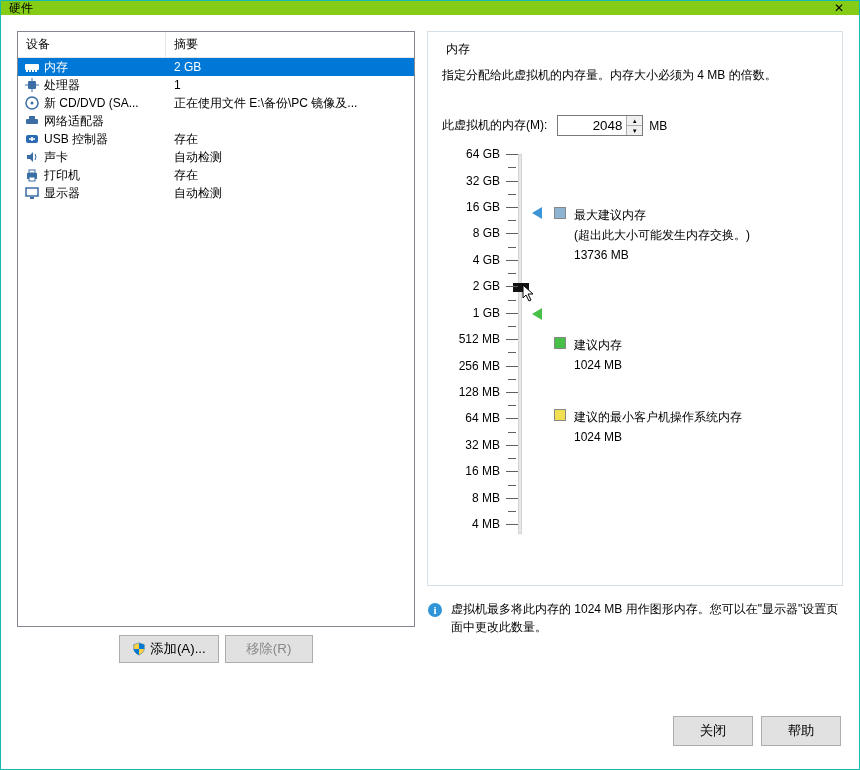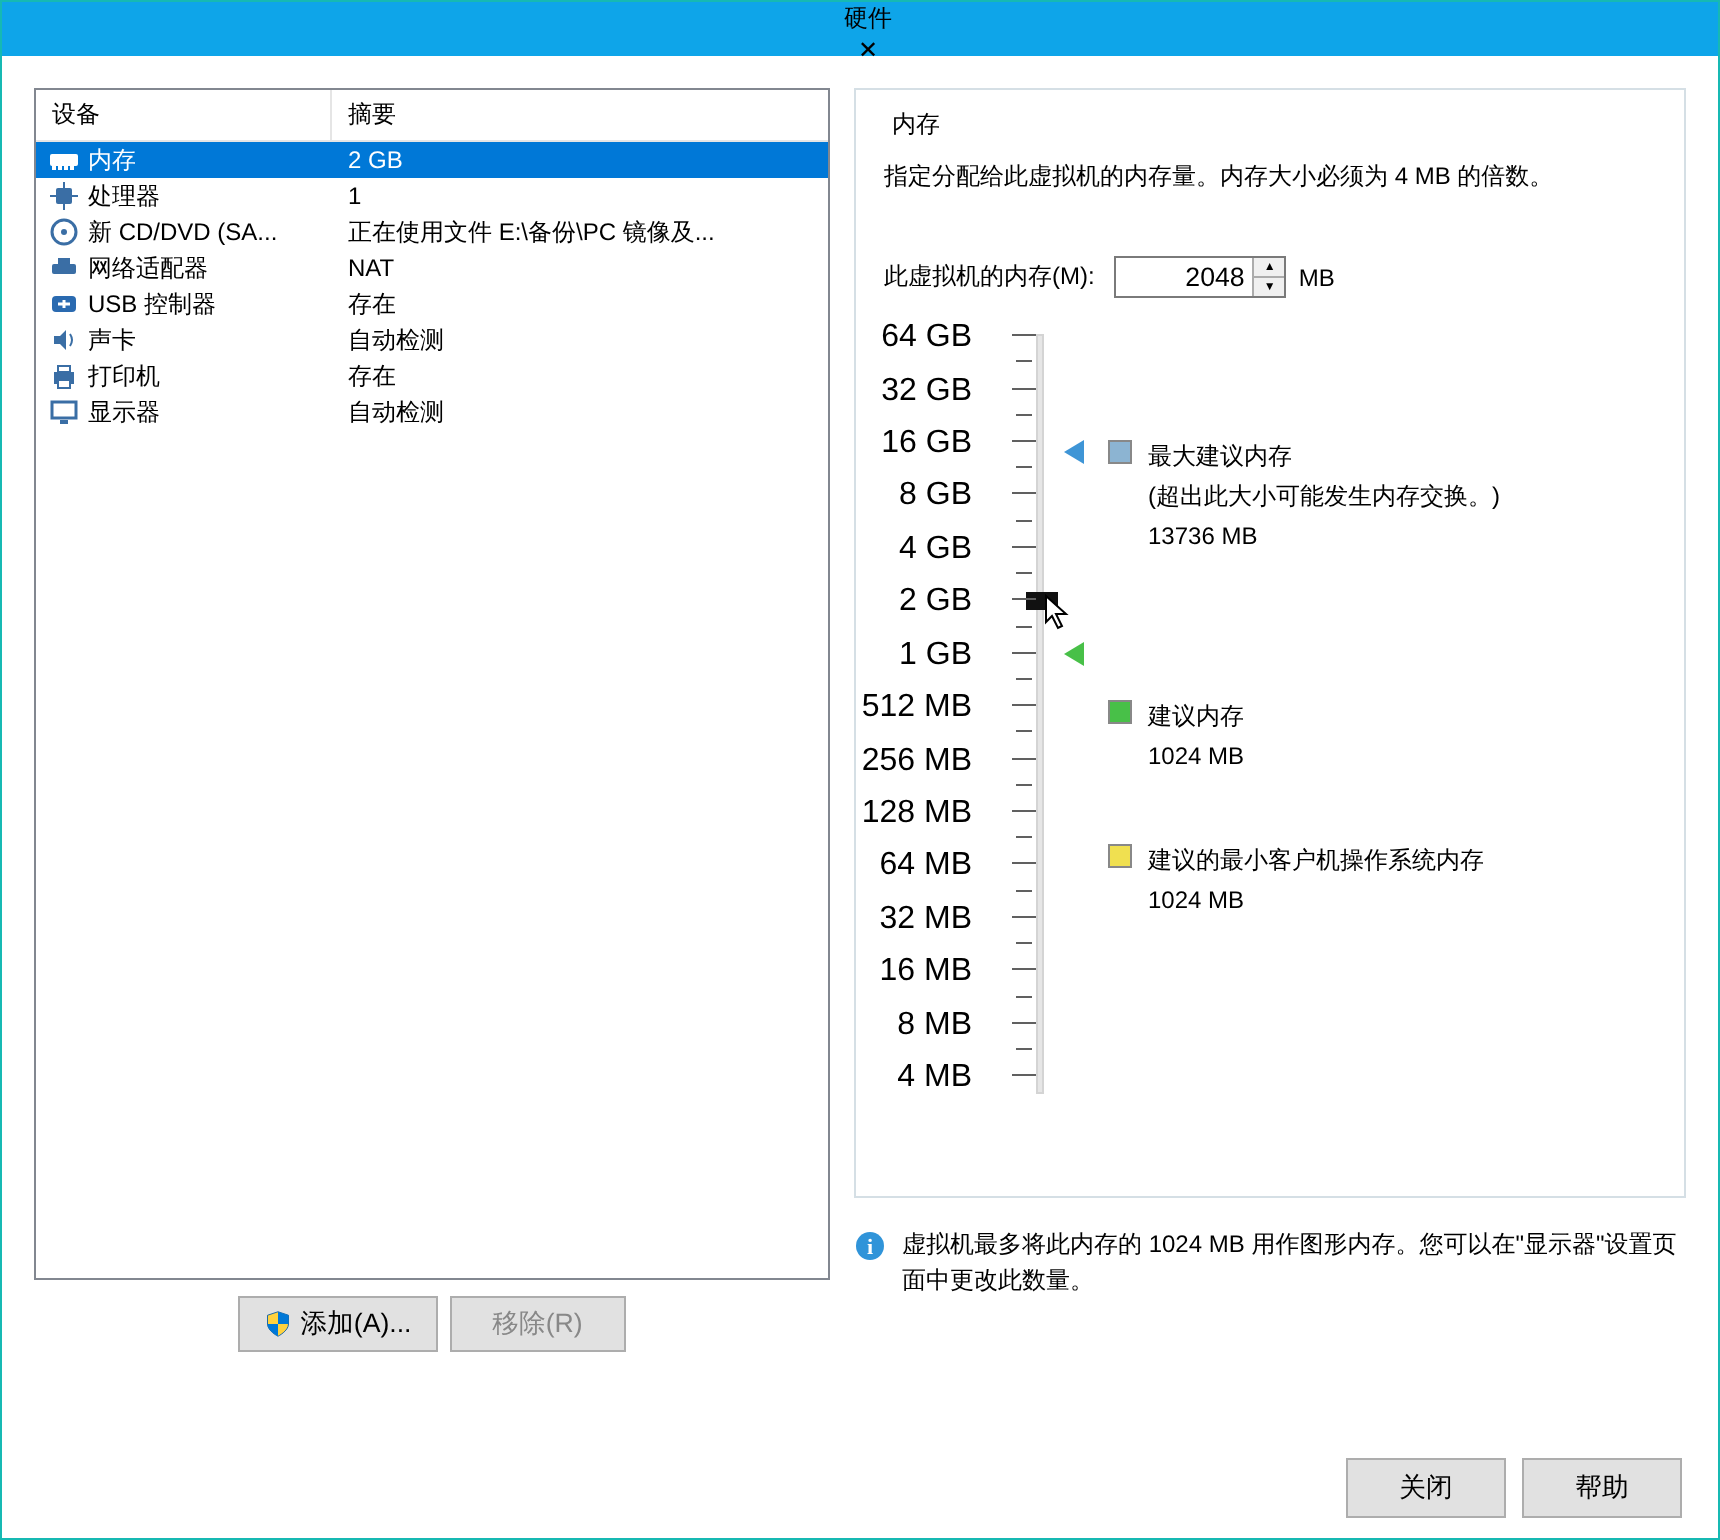--- a/index.html
+++ b/index.html
@@ -1,18 +1,18 @@
 <!DOCTYPE html>
 <html><head>
 <meta charset="utf-8">
 <style>
 * { box-sizing: border-box; margin: 0; padding: 0; }
 body { font-family: "Microsoft YaHei", "Segoe UI", sans-serif; font-size: 12px; background: #fff; }
 .window { width: 860px; height: 770px; border: 1px solid #16b9b3; background: #fff; }
-.titlebar { height: 27px; background: #0ea5e9; display: flex; align-items: center; justify-content: space-between; padding: 0 0 0 8px; color: #000; flex-direction: column; }
+.titlebar { height: 14px; background: #84cc16; display: flex; align-items: center; justify-content: space-between; padding: 0 0 0 8px; color: #000; }
 .titlebar-text { font-size: 12px; }
 .close-btn { width: 40px; height: 28px; display: flex; align-items: center; justify-content: center; cursor: pointer; }
 .content { padding: 16px; display: flex; gap: 12px; height: calc(100% - 28px - 48px); }
 .left-panel { width: 398px; display: flex; flex-direction: column; }
 .device-list { border: 1px solid #828790; height: 596px; background: #fff; }
 .list-header { display: flex; background: #fff; border-bottom: 1px solid #e5e5e5; }
 .list-header div { padding: 4px 8px; font-weight: normal; }
 .col-device { width: 148px; border-right: 1px solid #e5e5e5; }
 .col-summary { flex: 1; }
 .list-body { }
@@ -31,21 +31,21 @@
 .desc { margin: 8px 0 30px; line-height: 1.6; }
 .mem-input-row { display: flex; align-items: center; gap: 6px; margin-bottom: 18px; }
 .mem-input-row label { margin-right: 4px; }
 .spinbox { display: flex; align-items: stretch; border: 1px solid #7a7a7a; }
 .spinbox input { width: 68px; border: none; text-align: right; padding: 2px 4px; font-family: inherit; outline: none; }
 .spinbox .spinners { width: 16px; display: flex; flex-direction: column; border-left: 1px solid #acacac; }
 .spinbox .spinners div { flex: 1; display: flex; align-items: center; justify-content: center; font-size: 6px; background: #f0f0f0; cursor: pointer; line-height: 1; }
 .spinbox .spinners div:first-child { border-bottom: 1px solid #acacac; }
 .slider-area { position: relative; height: 380px; margin-left: 6px; display: flex; }
 .slider-labels { width: 58px; position: relative; }
-.slider-labels div { position: absolute; right: 20px; font-size: 16px; white-space: nowrap; }
+.slider-labels div { position: absolute; right: 6px; font-size: 12px; white-space: nowrap; }
 .slider-track-wrap { width: 30px; position: relative; }
 .slider-track { position: absolute; left: 12px; top: 0; bottom: 0; width: 4px; background: #e6e6e6; border: 1px solid #d4d4d4; }
 .tick { position: absolute; left: 2px; width: 8px; height: 1px; background: #606060; }
 .tick.major { left: 0; width: 12px; }
 .slider-thumb { position: absolute; left: 7px; width: 16px; height: 9px; background: #111; cursor: pointer; }
 .marker { position: absolute; width: 0; height: 0; }
 .marker.tri { border-top: 6px solid transparent; border-bottom: 6px solid transparent; }
 .marker.blue { border-right: 10px solid #3e95d6; left: 26px; }
 .marker.green { border-right: 10px solid #48c048; left: 26px; }
 .legends { flex: 1; position: relative; margin-left: 18px; }
@@ -115,21 +115,20 @@
               <div class="row-summary">正在使用文件 E:\备份\PC 镜像及...</div>
             </div>
             <div class="list-row">
               <div class="row-device">
                 <span class="device-icon"><svg viewBox="0 0 16 16">
                     <rect x="2" y="6" width="12" height="5" fill="#3a6ea5" rx="1"></rect>
                     <rect x="5" y="3" width="6" height="3" fill="#3a6ea5"></rect>
                   </svg></span>
                 <span>网络适配器</span>
               </div>
-              <div class="row-summary">NAT</div>
             </div>
             <div class="list-row">
               <div class="row-device">
                 <span class="device-icon"><svg viewBox="0 0 16 16">
                     <rect x="2" y="4" width="12" height="8" fill="#2a6ab0" rx="2"></rect>
                     <path d="M5 8 L11 8 M8 6 L8 10" stroke="#fff" stroke-width="1.5"></path>
                   </svg></span>
                 <span>USB 控制器</span>
               </div>
               <div class="row-summary">存在</div>

